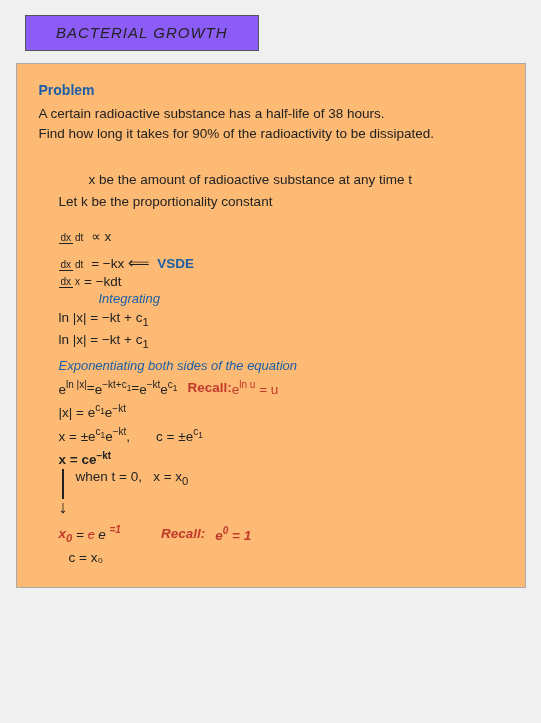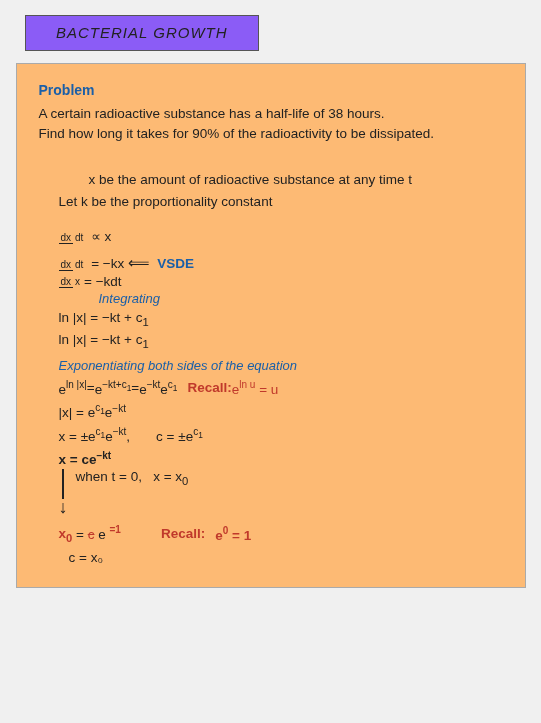--- a/index.html
+++ b/index.html
@@ -114,20 +114,21 @@
       font-size: 13.5px;
       color: #222;
       margin-bottom: 4px;
     }
     .xo-line {
       display: flex;
       align-items: center;
       gap: 10px;
       margin-left: 20px;
       margin-bottom: 6px;
+      font-style: italic;
     }
     .c-eq {
       margin-left: 20px;
       font-size: 13.5px;
       color: #222;
     }
   </style>
 </head>
 <body>
 

